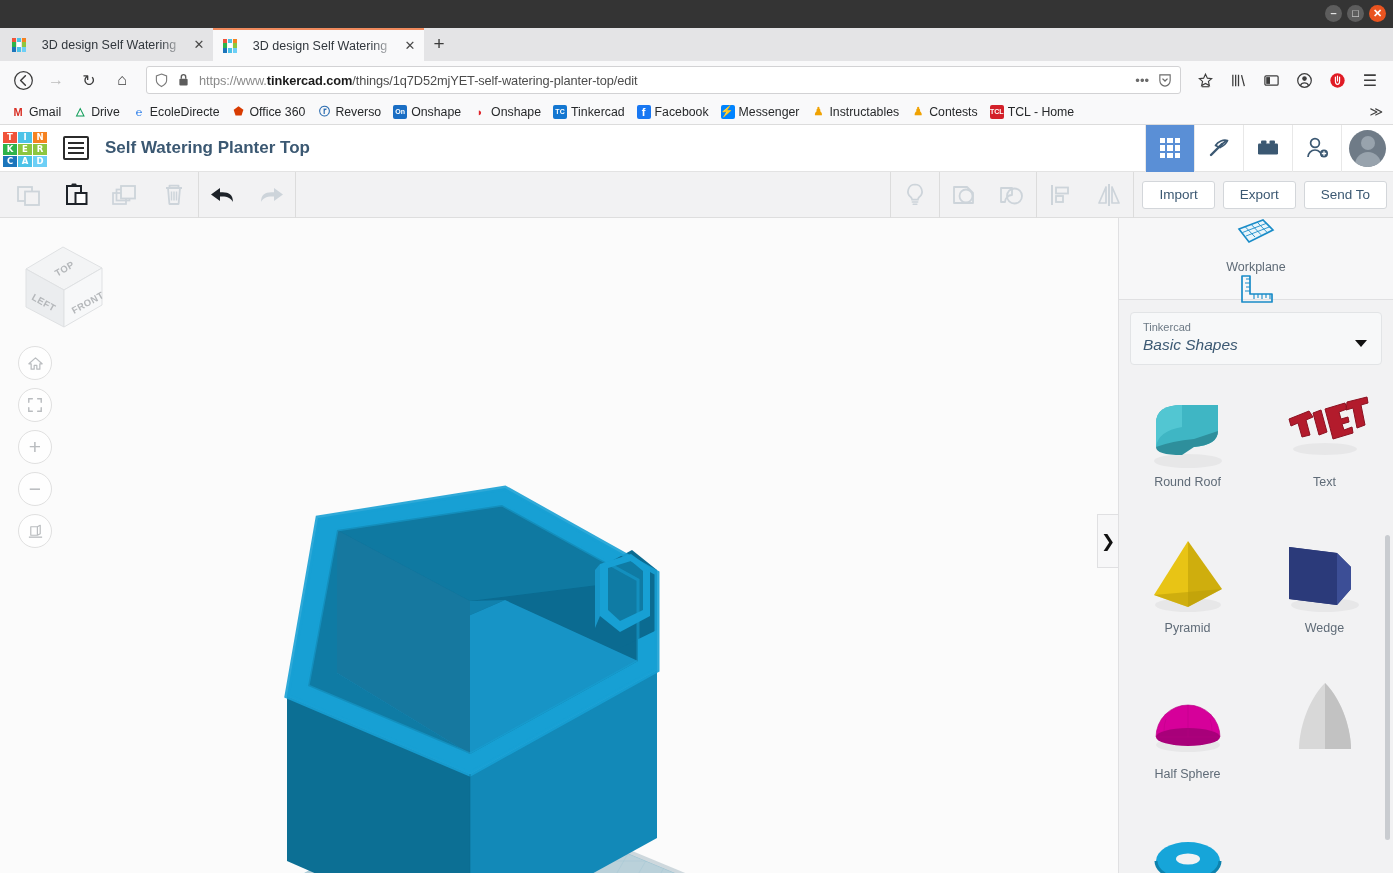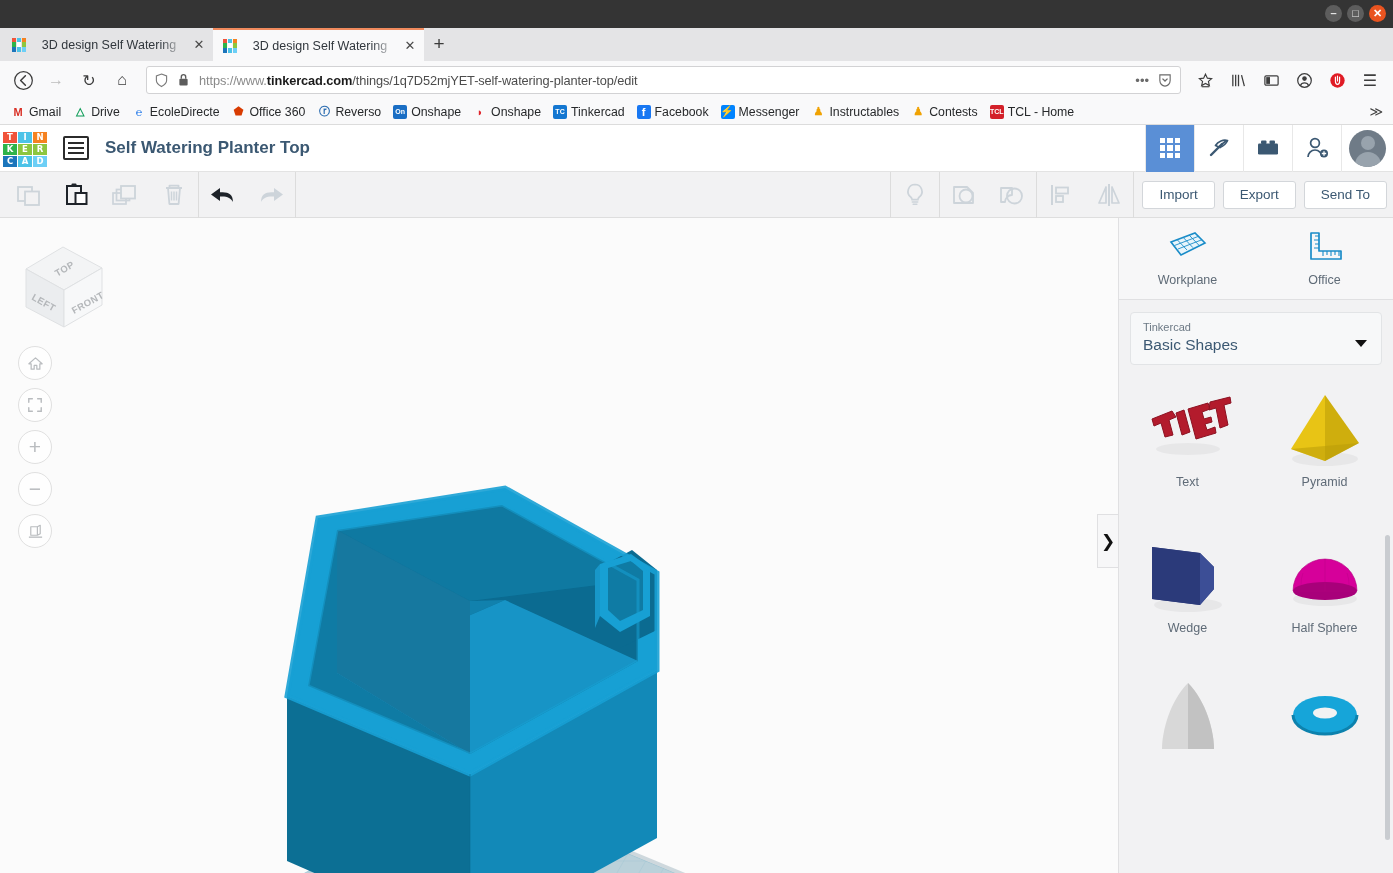--- a/index.html
+++ b/index.html
@@ -122,27 +122,27 @@
 
   
   .collapse-tab { position: absolute; right: 0; top: 296px; width: 21px; height: 54px;
                   background: #f7f7f8; border: 1px solid #e0e0e2; border-right: none;
                   display: flex; align-items: center; justify-content: center;
                   font-size: 17px; color: #111; z-index: 5; }
 
   
   .rpanel { width: 275px; background: #f2f2f3; border-left: 1px solid #e0e0e2;
             display: flex; flex-direction: column; position: relative; }
-  .rp-top { height: 82px; display: flex; border-bottom: 1px solid #e0e0e2; background: #f7f7f8; }
+  .rp-top { height: 82px; display: flex; border-bottom: 1px solid #e0e0e2; background: #f7f7f8; flex-direction: column; }
   .rp-tool { flex: 1; display: flex; flex-direction: column; align-items: center;
              justify-content: center; gap: 6px; font-size: 12.5px; color: #5f6b77; }
   .rp-select { margin: 12px 11px 0; background: #f7f8f9; border: 1px solid #e2e4e6;
                border-radius: 4px; padding: 8px 12px 10px; position: relative; }
   .rp-select .lab { font-size: 11px; color: #6d7985; }
-  .rp-select .val { font-size: 15.5px; color: #3b5872; margin-top: 3px; }
+  .rp-select .val { font-size: 15.5px; color: #3b5872; margin-top: 3px; font-style: italic; }
   .rp-caret { position: absolute; right: 14px; top: 27px; width: 0; height: 0;
               border-left: 6px solid transparent; border-right: 6px solid transparent;
               border-top: 7px solid #111; }
   .shapes { flex: 1; overflow: hidden; padding: 14px 0 0; position: relative; }
   .shape-grid { display: grid; grid-template-columns: 1fr 1fr; row-gap: 6px; }
   .shape-cell { display: flex; flex-direction: column; align-items: center; justify-content: flex-start;
                 height: 140px; padding-top: 8px; }
   .shape-art { width: 92px; height: 86px; position: relative; }
   .shape-lbl { font-size: 12.5px; color: #5f6b77; margin-top: 2px; }
   .rp-scroll { position: absolute; right: 3px; top: 170px; width: 5px; height: 305px;
@@ -589,20 +589,31 @@
 
     <div class="rp-select">
       <div class="lab">Tinkercad</div>
       <div class="val">Basic Shapes</div>
       <div class="rp-caret"></div>
     </div>
 
     <div class="shapes">
       <div class="shape-grid">
 
+        <div class="shape-cell">
+          <div class="shape-art">
+            <svg width="92" height="86" viewBox="0 0 92 86">
+              <ellipse cx="46" cy="74" rx="34" ry="7" fill="#e7e7e8"></ellipse>
+              <path d="M14,60 L14,36 Q14,18 40,18 L76,18 L76,44 Q76,58 52,60 Z" fill="#3fb6c4"></path>
+              <path d="M14,60 Q14,68 40,68 L52,60 Q76,58 76,44 L52,52 Q30,54 14,60 Z" fill="#2e8f9c"></path>
+              <path d="M40,18 Q14,18 14,36 L14,60 Q16,44 40,40 Z" fill="#52c6d2"></path>
+            </svg>
+          </div>
+          <span class="shape-lbl">Round Roof</span>
+        </div>
 
         <div class="shape-cell">
           <div class="shape-art">
             <svg width="92" height="86" viewBox="0 0 92 86">
               <ellipse cx="46" cy="62" rx="32" ry="6" fill="#e7e7e8"></ellipse>
               <g fill="#b31b2c" stroke="#8c1121" stroke-width="1">
                 <polygon points="10,32 30,24 34,30 27,33 31,48 23,50 19,36 12,39"></polygon>
                 <polygon points="34,26 42,23 48,45 40,48"></polygon>
                 <polygon points="46,22 66,16 68,22 60,25 62,32 69,30 70,35 63,37 65,43 73,40 74,46 54,52"></polygon>
                 <polygon points="68,15 88,10 89,16 82,18 86,38 78,41 74,21 67,23"></polygon>

